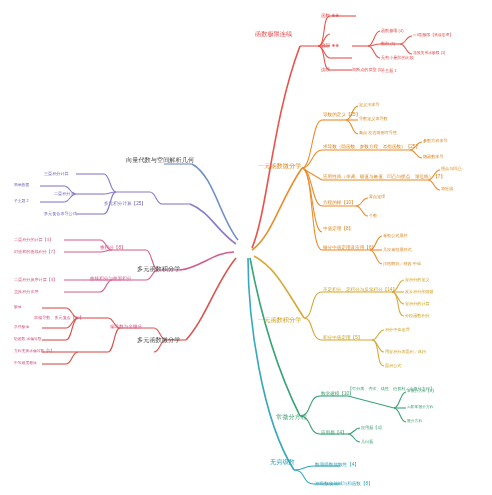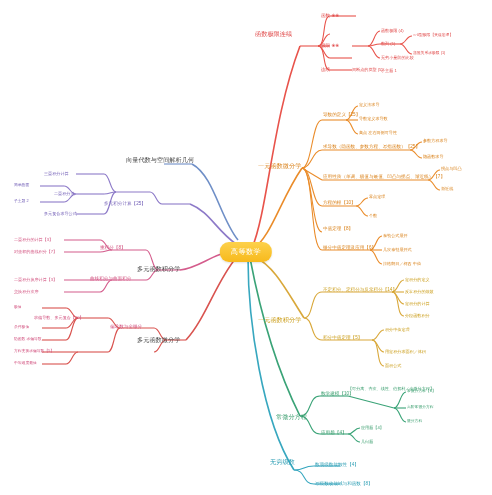--- a/index.html
+++ b/index.html
@@ -175,21 +175,20 @@
       <path d="M116,192 C110,192 110,214 104,214" stroke="#8d7ac8"></path>
       <path d="M104,214 L76,214" stroke="#8d7ac8"></path>
       <path d="M116,192 C110,192 110,174 104,174" stroke="#8d7ac8"></path>
       <path d="M104,174 L76,174" stroke="#8d7ac8"></path>
 
       <path d="M238,240 C220,218 214,176 192,164" stroke="#6f8fc7" stroke-width="1.6"></path>
       <path d="M192,164 L164,164" stroke="#6f8fc7"></path>
     </g>
   </svg>
 
-  <div class="center" style="left:246px;top:252px;">高等数学</div>
 
   <div class="node lvl1 c-red" style="left:255px;top:34px;">函数极限连续</div>
   <div class="node lvl2 c-red" style="left:321px;top:16px;">函数 ❀❀</div>
   <div class="node lvl2 c-red" style="left:321px;top:46px;">极限 ❀❀</div>
   <div class="node lvl3 c-red" style="left:381px;top:31px;">函数极限 (4)</div>
   <div class="node lvl3 c-red" style="left:381px;top:44px;">数列 (1)</div>
   <div class="node lvl4 c-red" style="left:413px;top:36px;">∞⋅0型极限【夹逼定理】</div>
   <div class="node lvl4 c-red" style="left:413px;top:54px;">递推关系求极限 (1)</div>
   <div class="node lvl3 c-red" style="left:381px;top:58px;">无穷小量阶的比较</div>
   <div class="node lvl3 c-red" style="left:381px;top:71px;">子主题 1</div>

